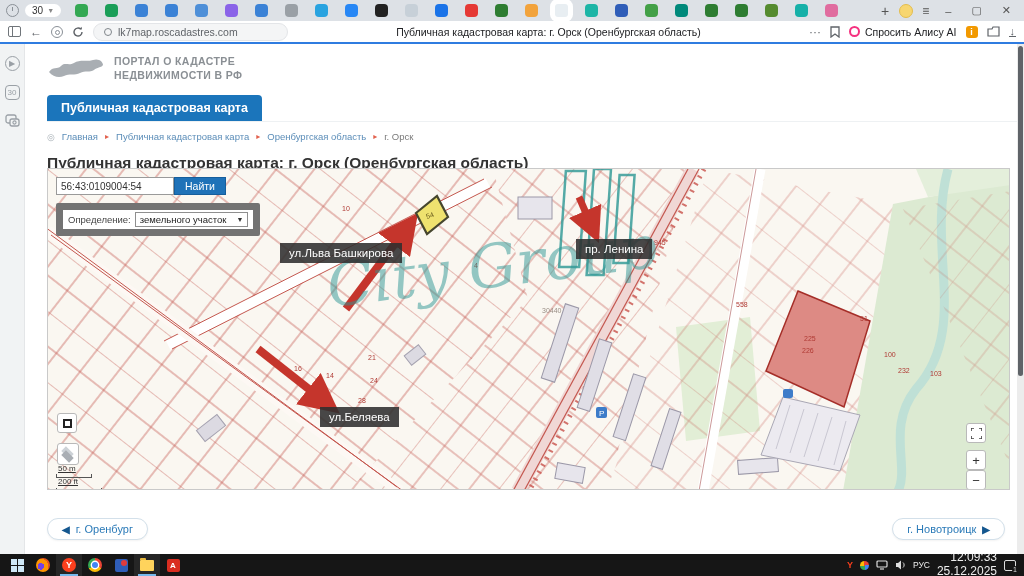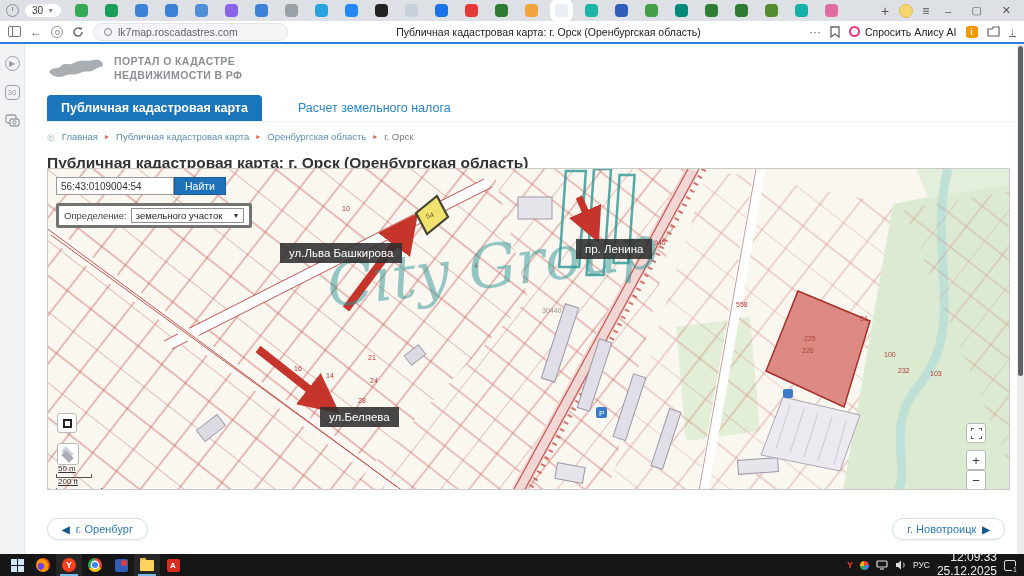--- a/index.html
+++ b/index.html
@@ -61,21 +61,21 @@
   h1.pagetitle{ margin:12px 0 0 22px; font-size:15.5px; color:#333; font-weight:bold;}
 
   
   .map{ position:absolute; left:22px; top:124px; width:963px; height:322px; border:1px solid #c9c9c9; background:#faf7f1; overflow:hidden;}
   .map svg.base{ position:absolute; left:0; top:0;}
   .wmark{ position:absolute; left:278px; top:62px; font-family:"DejaVu Serif", serif; font-style:italic; font-size:60px; color:rgba(43,150,147,.5); transform:rotate(-7deg); white-space:nowrap; pointer-events:none;}
   .mlabel{ position:absolute; background:rgba(47,47,47,.88); color:#fff; font-size:11.5px; padding:4px 9px; white-space:nowrap;}
   .srch{ position:absolute; left:8px; top:8px; display:flex; }
   .srch input{ width:118px; height:18px; border:1px solid #9a9a9a; font-size:10px; padding:0 4px; color:#333; background:#fff;}
   .srch button{ height:18px; background:#1f72b8; color:#fff; border:1px solid #165e9c; font-size:10.5px; padding:0 10px;}
-  .filterbox{ position:absolute; left:8px; top:34px; background:#fff; border:3px solid #737373; border-radius:2px; padding:2px 5px; font-size:9.5px; color:#444; display:flex; align-items:center; gap:4px;}
+  .filterbox{ position:absolute; left:8px; top:34px; background:#fff; border:7px solid #737373; border-radius:2px; padding:2px 5px; font-size:9.5px; color:#444; display:flex; align-items:center; gap:4px;}
   .filterbox .dd{ border:1px solid #8f8f8f; padding:1px 4px; display:flex; gap:10px; align-items:center; color:#222;}
   .filterbox .dd .chev{ font-size:7px; color:#333;}
   .mapbtn{ position:absolute; width:20px; height:20px; background:#fff; border:1px solid #b9b9b9; border-radius:3px; display:flex; align-items:center; justify-content:center; font-size:13px; color:#333;}
   .extent-in{ width:9px; height:9px; border:2px solid #222;}
   .layers-in{ position:relative; width:12px; height:10px;}
   .layers-in i{ position:absolute; left:0; width:11px; height:11px; background:#b9bec4; transform:rotate(45deg) scaleY(.6);}
   .layers-in i:nth-child(1){top:-2px;background:#cdd2d7;}
   .layers-in i:nth-child(2){top:2px;background:#a9aeb4;}
   .scale{ position:absolute; left:8px; top:296px; font-size:8px; color:#333; line-height:1.1;}
   .scale .bar{ border:1px solid #555; border-top:none; height:4px;}
@@ -209,21 +209,20 @@
           <path d="M2 16 C6 10 10 14 14 10 C18 6 22 10 27 7 C33 3 40 6 46 4 C52 2 56 6 56 9 C54 12 50 11 47 14 C43 17 38 14 33 17 C28 20 22 17 17 20 C12 22 6 21 2 16 Z" fill="#a9aeb3"></path>
         </svg>
         <div class="logo-txt">
           <div>ПОРТАЛ О КАДАСТРЕ</div>
           <div>НЕДВИЖИМОСТИ В РФ</div>
         </div>
       </div>
 
       <div class="navtabs">
         <div class="navtab active">Публичная кадастровая карта</div>
-        <div class="navtab">Расчет земельного налога</div>
       </div>
 
       <div class="crumbs">
         <span class="pin-ic">◎</span>
         <span>Главная</span>
         <span class="sep">▸</span>
         <span>Публичная кадастровая карта</span>
         <span class="sep">▸</span>
         <span>Оренбургская область</span>
         <span class="sep">▸</span>

